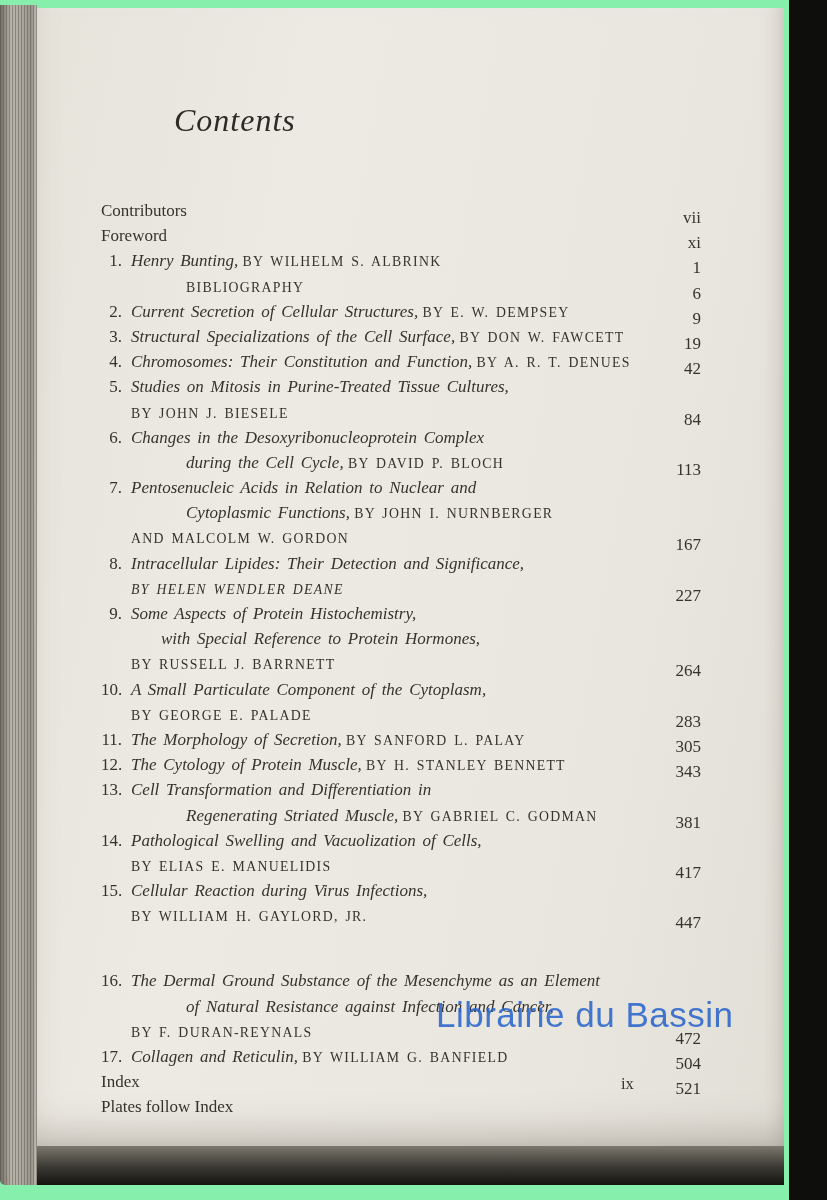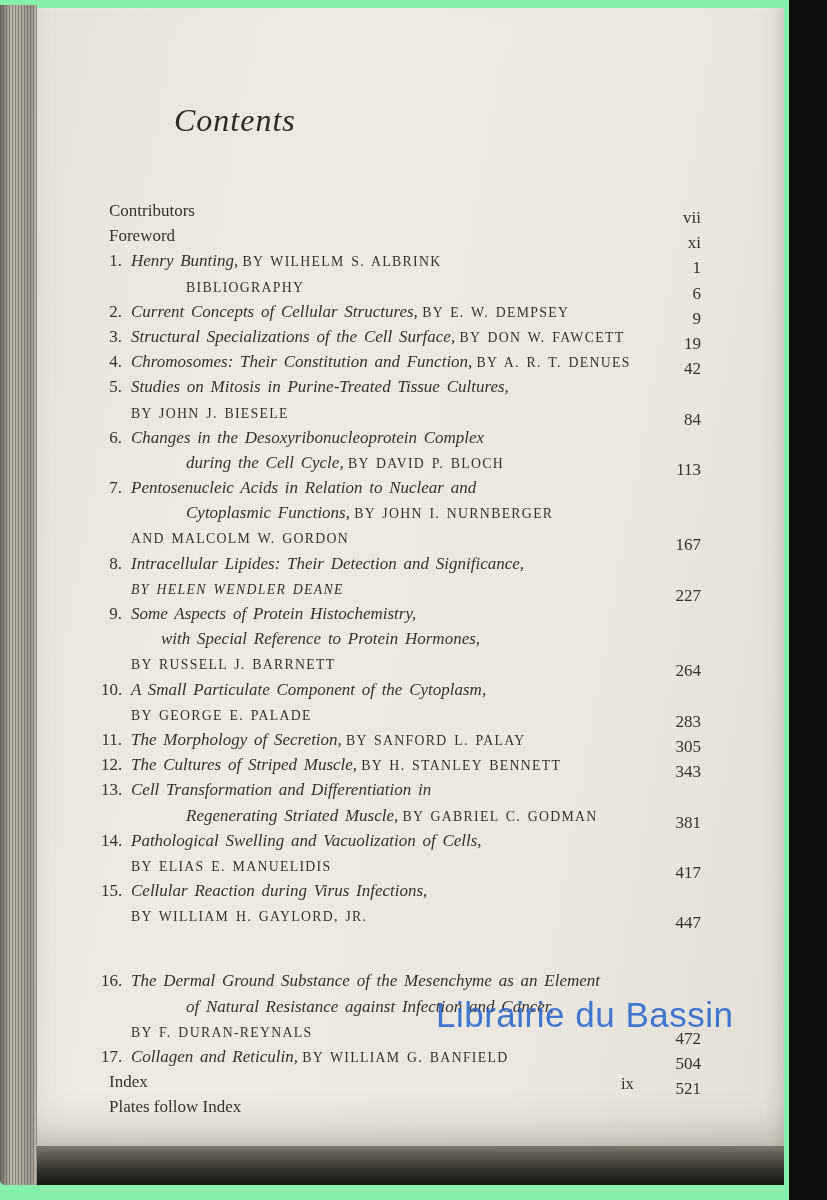--- a/index.html
+++ b/index.html
@@ -33,21 +33,21 @@
     font-size:32px; font-weight:500; font-style:italic;
     color:#2e2b26; letter-spacing:1px;
   }
   .toc {
     position:absolute; left:64px; top:190px; width:600px;
     font-size:17px; color:#36332c;
   }
   .toc-row { position:relative; height:25.2px; line-height:25.2px; white-space:nowrap; }
   .num { position:absolute; left:0; top:0; width:21px; text-align:right; }
   .line { display:block; }
-  .seg-p { font-style:normal;margin-left:8px; }
+  .seg-p { font-style:normal; }
   .seg-it { font-style:italic; word-spacing:2.5px; }
   .seg-sc { font-size:13.8px; letter-spacing:1.3px; word-spacing:2px; }
   .pagenum { position:absolute; right:0; top:7px; line-height:25.2px; }
   .folio {
     position:absolute; left:584px; top:1066px;
     font-size:16.5px; color:#36332c;
   }
   .watermark {
     position:absolute; left:436px; top:995px; z-index:5;
     font-family:"Liberation Sans","DejaVu Sans",sans-serif;
@@ -75,21 +75,21 @@
           <span class="num">1.</span>
           <span class="line" style="padding-left: 30px;"><span class="seg-it">Henry Bunting,</span> <span class="seg-sc">BY WILHELM S. ALBRINK</span></span>
           <span class="pagenum">1</span>
         </div>
         <div class="toc-row">
           <span class="line" style="padding-left: 85px;"><span class="seg-sc">BIBLIOGRAPHY</span></span>
           <span class="pagenum">6</span>
         </div>
         <div class="toc-row">
           <span class="num">2.</span>
-          <span class="line" style="padding-left: 30px;"><span class="seg-it">Current Concepts of Cellular Structures,</span> <span class="seg-sc">BY E. W. DEMPSEY</span></span>
+          <span class="line" style="padding-left: 30px;"><span class="seg-it">Current Secretion of Cellular Structures,</span> <span class="seg-sc">BY E. W. DEMPSEY</span></span>
           <span class="pagenum">9</span>
         </div>
         <div class="toc-row">
           <span class="num">3.</span>
           <span class="line" style="padding-left: 30px;"><span class="seg-it">Structural Specializations of the Cell Surface,</span> <span class="seg-sc">BY DON W. FAWCETT</span></span>
           <span class="pagenum">19</span>
         </div>
         <div class="toc-row">
           <span class="num">4.</span>
           <span class="line" style="padding-left: 30px;"><span class="seg-it">Chromosomes: Their Constitution and Function,</span> <span class="seg-sc">BY A. R. T. DENUES</span></span>
@@ -149,21 +149,21 @@
           <span class="line" style="padding-left: 30px;"><span class="seg-sc">BY GEORGE E. PALADE</span></span>
           <span class="pagenum">283</span>
         </div>
         <div class="toc-row">
           <span class="num">11.</span>
           <span class="line" style="padding-left: 30px;"><span class="seg-it">The Morphology of Secretion,</span> <span class="seg-sc">BY SANFORD L. PALAY</span></span>
           <span class="pagenum">305</span>
         </div>
         <div class="toc-row">
           <span class="num">12.</span>
-          <span class="line" style="padding-left: 30px;"><span class="seg-it">The Cultures of Striped Muscle,</span> <span class="seg-sc">BY H. STANLEY BENNETT</span></span>
+          <span class="line" style="padding-left: 30px;"><span class="seg-it">The Cytology of Protein Muscle,</span> <span class="seg-sc">BY H. STANLEY BENNETT</span></span>
           <span class="pagenum">343</span>
         </div>
         <div class="toc-row">
           <span class="num">13.</span>
           <span class="line" style="padding-left: 30px;"><span class="seg-it">Cell Transformation and Differentiation in</span></span>
         </div>
         <div class="toc-row">
           <span class="line" style="padding-left: 85px;"><span class="seg-it">Regenerating Striated Muscle,</span> <span class="seg-sc">BY GABRIEL C. GODMAN</span></span>
           <span class="pagenum">381</span>
         </div>

